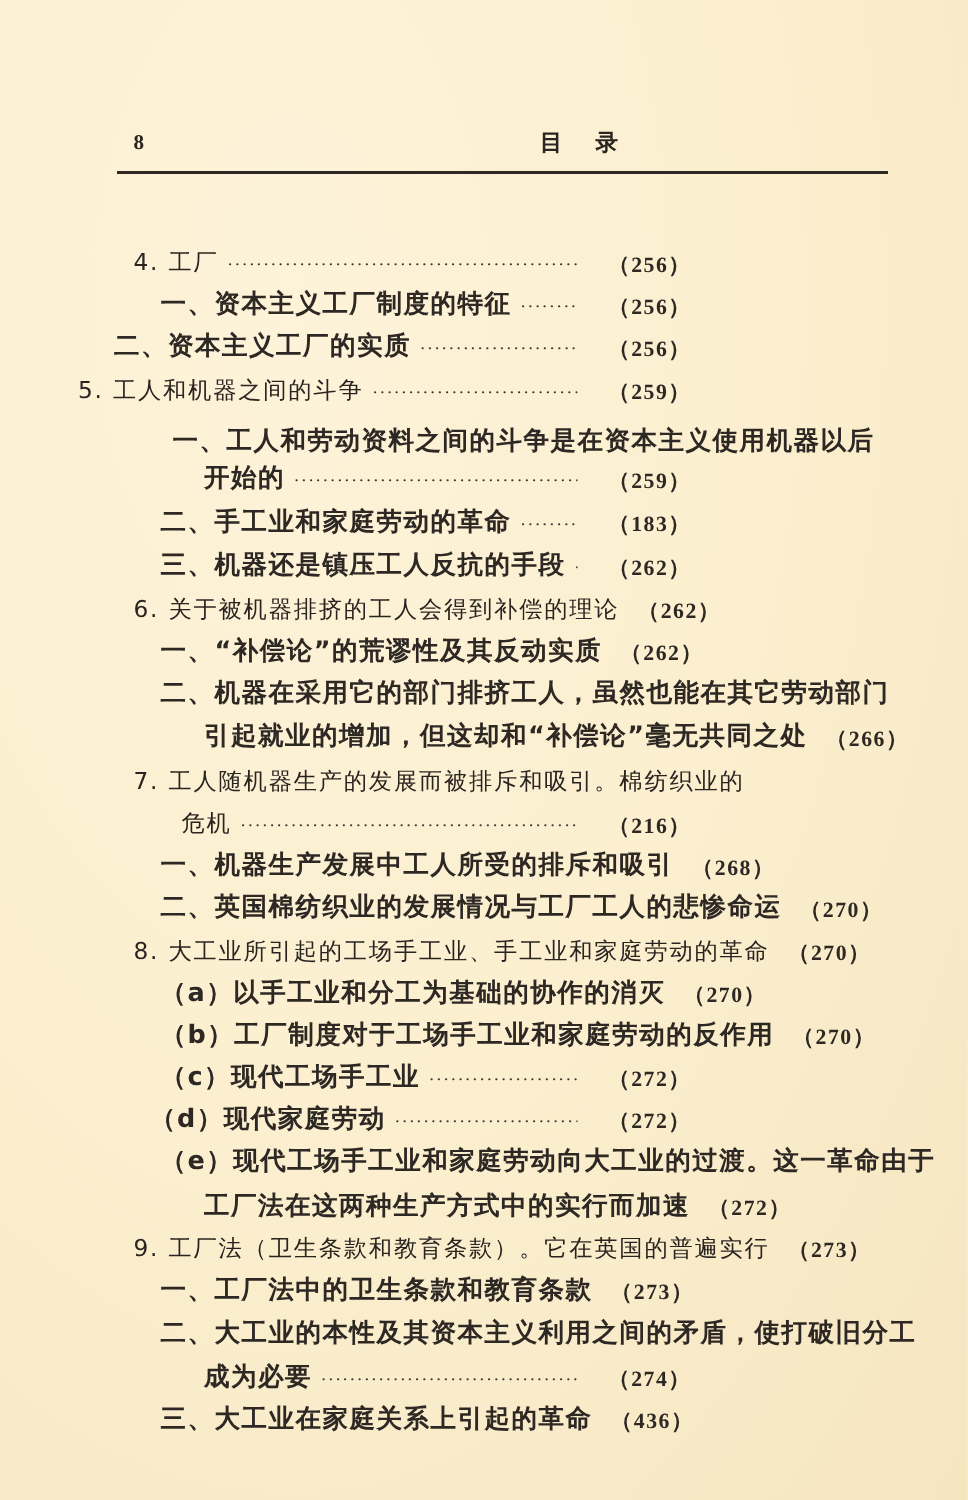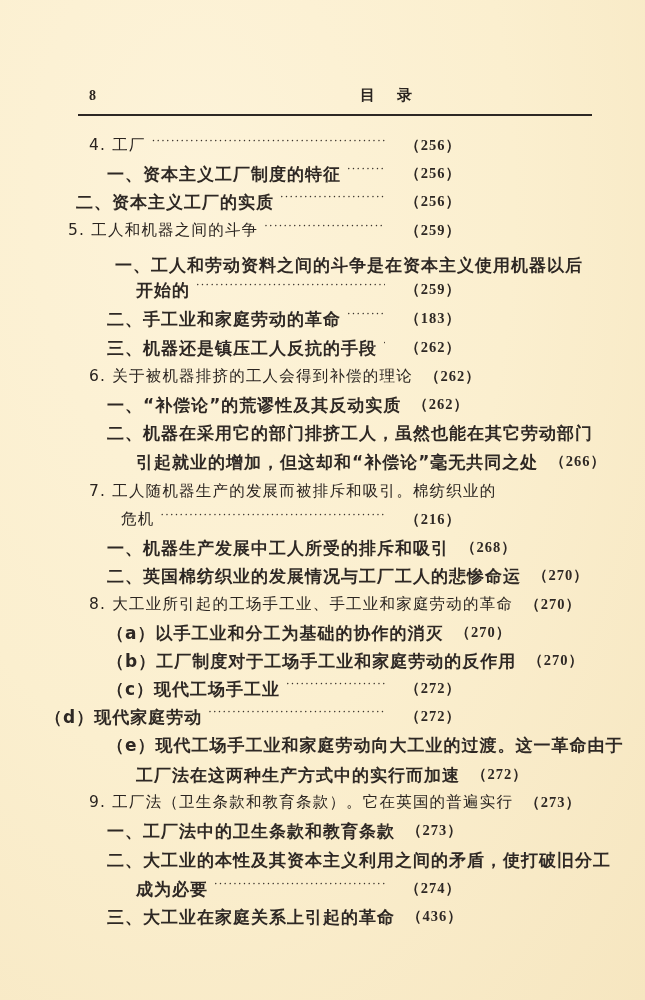--- a/index.html
+++ b/index.html
@@ -21,21 +21,21 @@
   .header-title {
     position: absolute; left: 280px; top: 0px; font-size: 15px; font-weight: bold;
     letter-spacing: 22px;
     font-family: "DejaVu Sans", sans-serif;
   }
   .header-rule {
     position: absolute; left: 78px; width: 514px; top: 114px; height: 2px; background: #2d2824;
   }
   .toc-row {
     position: absolute; left: 0; width: 516px; height: 30px;
-    display: flex; align-items: flex-start;
+    display: flex; align-items: flex-end; margin-top: 21px;
   }
   .toc-row .label {
     white-space: nowrap;
     font-family: "DejaVu Sans", sans-serif;
   }
   .lvl1 .label { font-size: 15.5px; letter-spacing: 1.2px; font-weight: normal; color: #2a2420; }
   .lvl2 .label { font-size: 17px; letter-spacing: 1px; font-weight: bold; color: #2e2824; }
   .toc-row .dots {
     flex: 1; overflow: hidden; white-space: nowrap;
     font-size: 11px; letter-spacing: 1.3px; color: #3a332c;
@@ -65,21 +65,21 @@
     <div class="toc-row lvl2" style="top: 163px; padding-left: 107px; box-sizing: border-box;">
       <span class="label">一、资本主义工厂制度的特征</span>
       <span class="dots">········································································································································································································</span>
       <span class="page-wrap"><span class="page">（256）</span></span>
     </div>
     <div class="toc-row lvl2" style="top: 191px; padding-left: 76px; box-sizing: border-box;">
       <span class="label">二、资本主义工厂的实质</span>
       <span class="dots">········································································································································································································</span>
       <span class="page-wrap"><span class="page">（256）</span></span>
     </div>
-    <div class="toc-row lvl1" style="top: 220px; padding-left: 68px; box-sizing: border-box;">
+    <div class="toc-row lvl1" style="top: 220px; padding-left: 52px; box-sizing: border-box;">
       <span class="label">5. 工人和机器之间的斗争</span>
       <span class="dots">········································································································································································································</span>
       <span class="page-wrap"><span class="page">（259）</span></span>
     </div>
     <div class="toc-row lvl2" style="top: 254px; padding-left: 115px; box-sizing: border-box;">
       <span class="label">一、工人和劳动资料之间的斗争是在资本主义使用机器以后</span>
     </div>
     <div class="toc-row lvl2" style="top: 279px; padding-left: 136px; box-sizing: border-box;">
       <span class="label">开始的</span>
       <span class="dots">········································································································································································································</span>
@@ -144,21 +144,21 @@
     <div class="toc-row lvl2" style="top: 650px; padding-left: 107px; box-sizing: border-box;">
       <span class="label">（b）工厂制度对于工场手工业和家庭劳动的反作用</span>
       <span class="dots">········································································································································································································</span>
       <span class="page-wrap"><span class="page">（270）</span></span>
     </div>
     <div class="toc-row lvl2" style="top: 678px; padding-left: 107px; box-sizing: border-box;">
       <span class="label">（c）现代工场手工业</span>
       <span class="dots">········································································································································································································</span>
       <span class="page-wrap"><span class="page">（272）</span></span>
     </div>
-    <div class="toc-row lvl2" style="top: 706px; padding-left: 45px; box-sizing: border-box;">
+    <div class="toc-row lvl2" style="top: 706px; padding-left: 100px; box-sizing: border-box;">
       <span class="label">（d）现代家庭劳动</span>
       <span class="dots">········································································································································································································</span>
       <span class="page-wrap"><span class="page">（272）</span></span>
     </div>
     <div class="toc-row lvl2" style="top: 734px; padding-left: 107px; box-sizing: border-box;">
       <span class="label">（e）现代工场手工业和家庭劳动向大工业的过渡。这一革命由于</span>
     </div>
     <div class="toc-row lvl2" style="top: 764px; padding-left: 136px; box-sizing: border-box;">
       <span class="label">工厂法在这两种生产方式中的实行而加速</span>
       <span class="dots">········································································································································································································</span>

